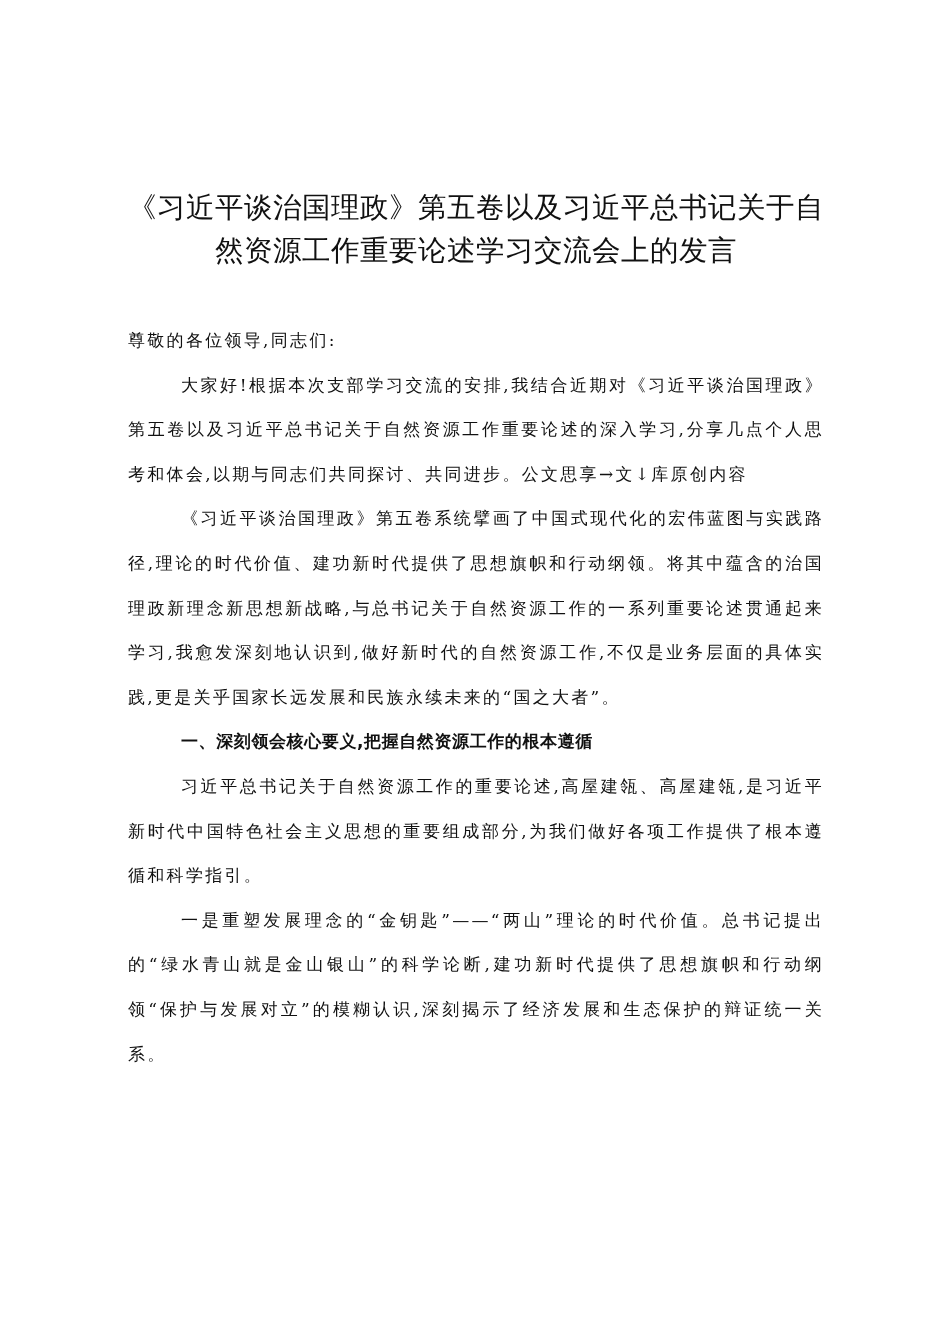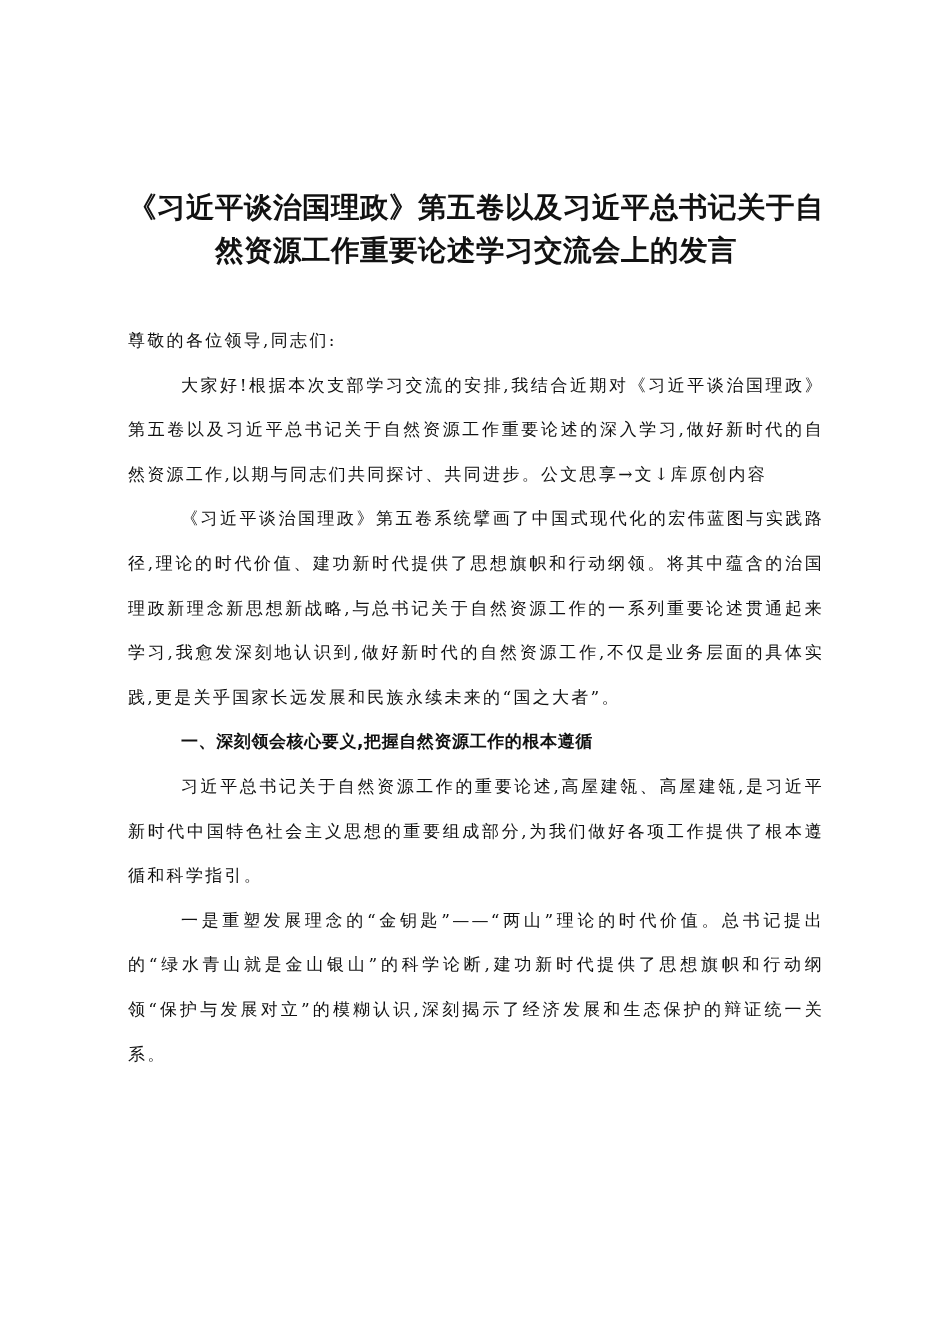--- a/index.html
+++ b/index.html
@@ -21,21 +21,21 @@
       top: 0;
       width: 696px;
     }
     .title {
       position: absolute;
       top: 186px;
       left: 0;
       width: 696px;
       text-align: center;
       font-family: "DejaVu Sans", "Liberation Sans", sans-serif;
-      font-weight: bold;
+      font-weight: normal;
       font-size: 28.5px;
       line-height: 43px;
       letter-spacing: 0.5px;
       margin: 0;
     }
     .title span { display: block; white-space: nowrap; }
     .body-text {
       position: absolute;
       top: 318px;
       left: 0;
@@ -61,19 +61,19 @@
 <body>
 
 <div class="page">
   <h1 class="title">
     <span>《习近平谈治国理政》第五卷以及习近平总书记关于自</span>
     <span>然资源工作重要论述学习交流会上的发言</span>
   </h1>
 
   <div class="body-text">
     <p>尊敬的各位领导,同志们:</p>
-    <p class="indent">大家好!根据本次支部学习交流的安排,我结合近期对《习近平谈治国理政》第五卷以及习近平总书记关于自然资源工作重要论述的深入学习,做好新时代的自然资源工作,以期与同志们共同探讨、共同进步。公文思享→文↓库原创内容</p>
+    <p class="indent">大家好!根据本次支部学习交流的安排,我结合近期对《习近平谈治国理政》第五卷以及习近平总书记关于自然资源工作重要论述的深入学习,分享几点个人思考和体会,以期与同志们共同探讨、共同进步。公文思享→文↓库原创内容</p>
     <p class="indent">《习近平谈治国理政》第五卷系统擘画了中国式现代化的宏伟蓝图与实践路径,理论的时代价值、建功新时代提供了思想旗帜和行动纲领。将其中蕴含的治国理政新理念新思想新战略,与总书记关于自然资源工作的一系列重要论述贯通起来学习,我愈发深刻地认识到,做好新时代的自然资源工作,不仅是业务层面的具体实践,更是关乎国家长远发展和民族永续未来的“国之大者”。</p>
     <p class="heading">一、深刻领会核心要义,把握自然资源工作的根本遵循</p>
     <p class="indent">习近平总书记关于自然资源工作的重要论述,高屋建瓴、高屋建瓴,是习近平新时代中国特色社会主义思想的重要组成部分,为我们做好各项工作提供了根本遵循和科学指引。</p>
     <p class="indent">一是重塑发展理念的“金钥匙”——“两山”理论的时代价值。总书记提出的“绿水青山就是金山银山”的科学论断,建功新时代提供了思想旗帜和行动纲领“保护与发展对立”的模糊认识,深刻揭示了经济发展和生态保护的辩证统一关系。</p>
   </div>
 </div>
 
 </body></html>

